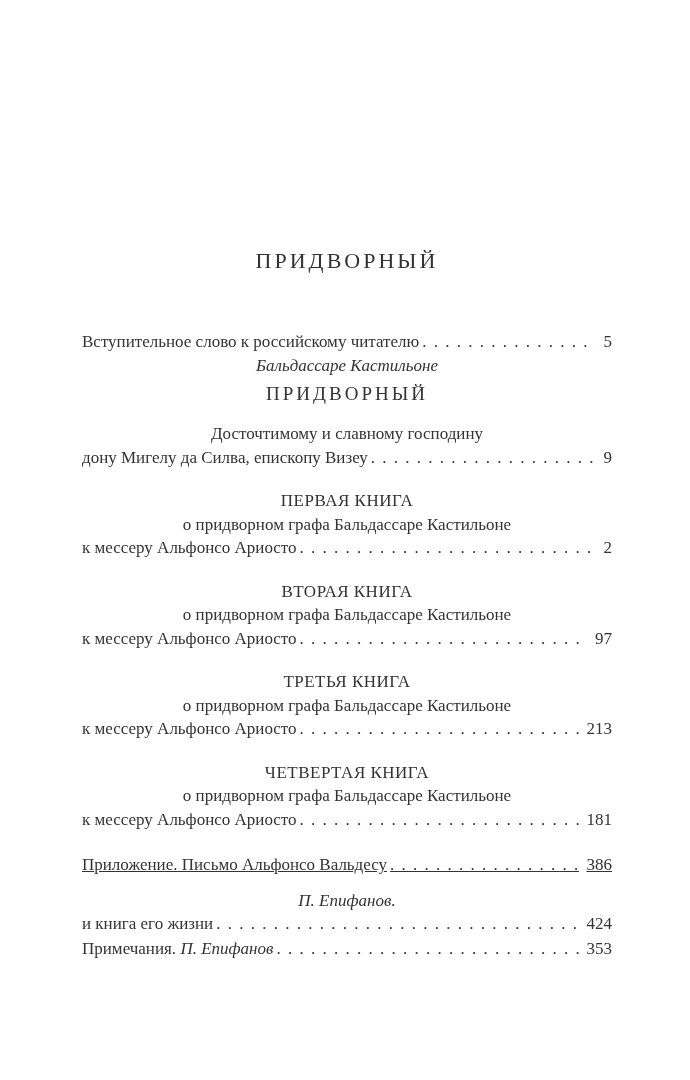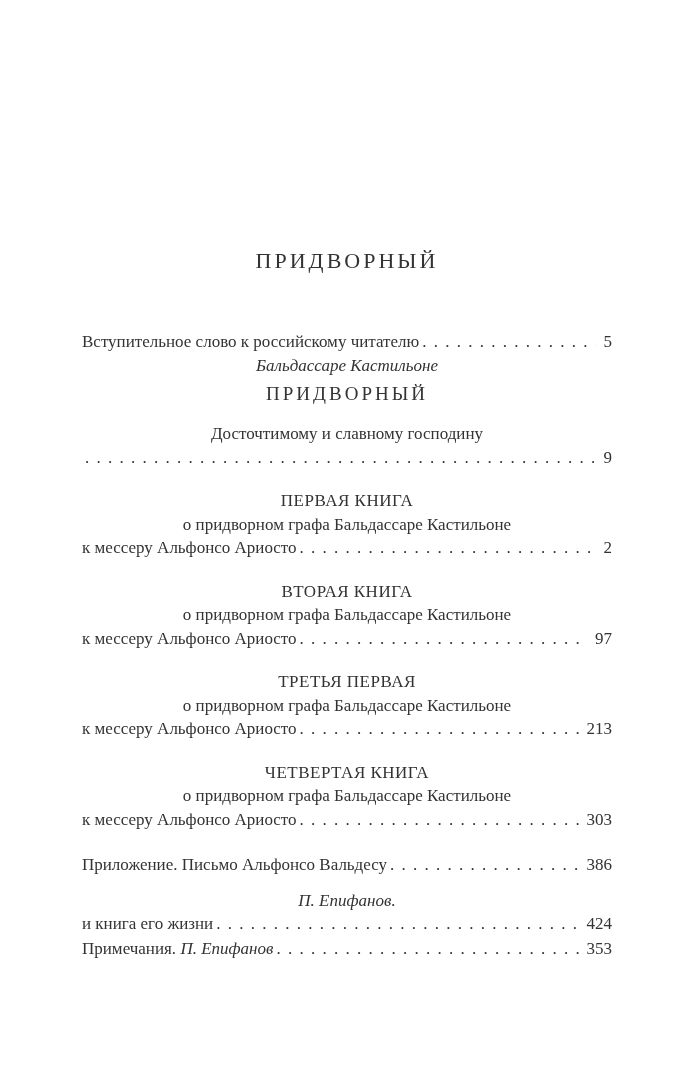--- a/index.html
+++ b/index.html
@@ -62,21 +62,21 @@
     letter-spacing: 1.5px;
   }
   .pg {
     padding-left: 8px;
     white-space: nowrap;
   }
   .caps { letter-spacing: 0.5px; margin-top: 20px; }
   .intro { margin-top: 56px; }
   .entry { margin-top: 9px; }
   .entry.dedication { margin-top: 17px; }
-  .appendix { margin-top: 22px; }
+  .appendix { margin-top: 22px; text-decoration: underline; }
   .essay { margin-top: 12px; }
   .notes { margin-top: 1px; }
 </style>
 </head>
 <body>
 
 <div class="page">
 
   <div class="toc-title">ПРИДВОРНЫЙ</div>
 
@@ -85,20 +85,21 @@
     <span class="leader"></span>
     <span class="pg">5</span>
   </div>
 
   <div class="center italic author">Бальдассаре Кастильоне</div>
   <div class="center book-title">ПРИДВОРНЫЙ</div>
 
   <div class="entry dedication">
     <div class="line">Досточтимому и славному господину</div>
     <div class="row">
+      <span class="txt">дону Мигелу да Силва, епископу Визеу</span>
       <span class="leader"></span>
       <span class="pg">9</span>
     </div>
   </div>
 
   <div class="entry">
     <div class="line caps">ПЕРВАЯ КНИГА</div>
     <div class="line">о придворном графа Бальдассаре Кастильоне</div>
     <div class="row">
       <span class="txt">к мессеру Альфонсо Ариосто</span>
@@ -111,36 +112,36 @@
     <div class="line caps">ВТОРАЯ КНИГА</div>
     <div class="line">о придворном графа Бальдассаре Кастильоне</div>
     <div class="row">
       <span class="txt">к мессеру Альфонсо Ариосто</span>
       <span class="leader"></span>
       <span class="pg">97</span>
     </div>
   </div>
 
   <div class="entry">
-    <div class="line caps">ТРЕТЬЯ ПЕРВАЯ</div>
+    <div class="line caps">ТРЕТЬЯ КНИГА</div>
     <div class="line">о придворном графа Бальдассаре Кастильоне</div>
     <div class="row">
       <span class="txt">к мессеру Альфонсо Ариосто</span>
       <span class="leader"></span>
       <span class="pg">213</span>
     </div>
   </div>
 
   <div class="entry">
     <div class="line caps">ЧЕТВЕРТАЯ КНИГА</div>
     <div class="line">о придворном графа Бальдассаре Кастильоне</div>
     <div class="row">
       <span class="txt">к мессеру Альфонсо Ариосто</span>
       <span class="leader"></span>
-      <span class="pg">303</span>
+      <span class="pg">181</span>
     </div>
   </div>
 
   <div class="row appendix">
     <span class="txt">Приложение. Письмо Альфонсо Вальдесу</span>
     <span class="leader"></span>
     <span class="pg">386</span>
   </div>
 
   <div class="entry essay">

